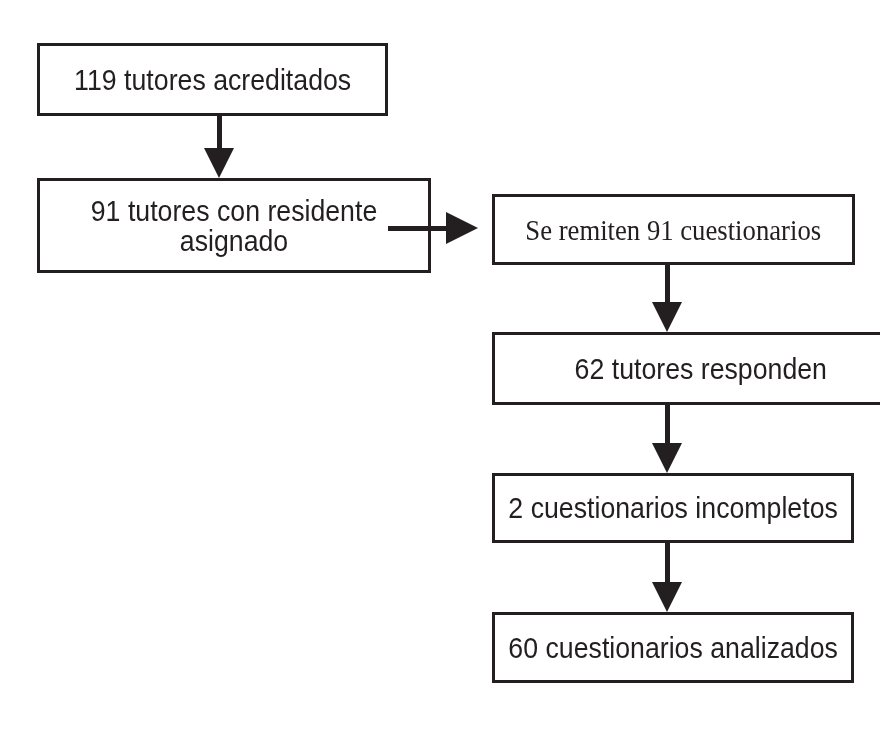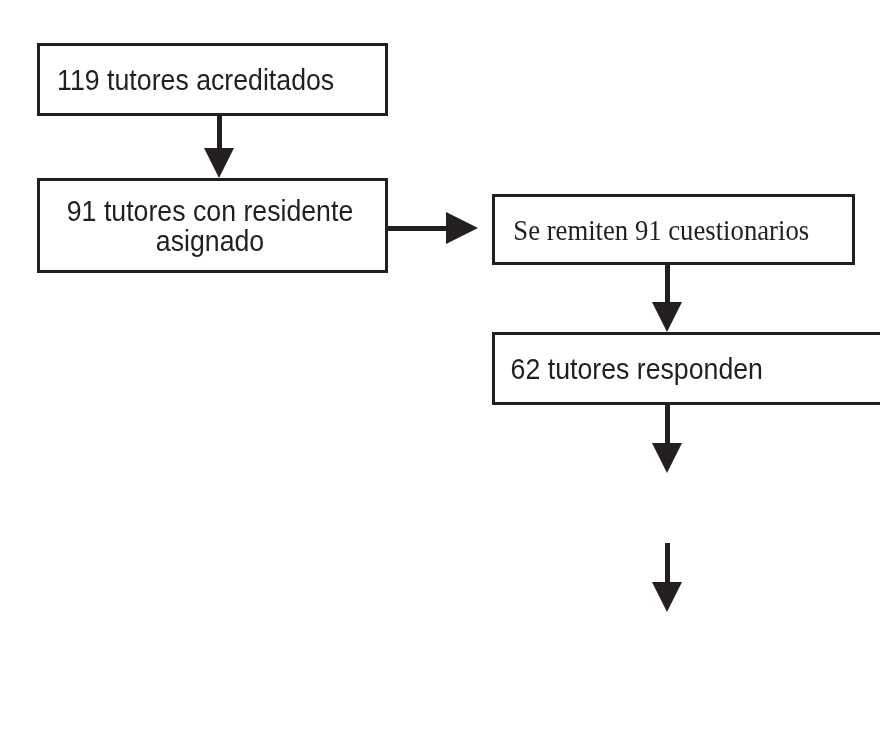--- a/index.html
+++ b/index.html
@@ -22,39 +22,39 @@
     overflow:hidden;
   }
   
   .flow-box{
     position:absolute;
     box-sizing:border-box;
     border:3px solid var(--ink);
     background:var(--bg);
     display:flex;
     align-items:center;
-    justify-content:flex-start;
+    justify-content:center;
     text-align:center;
   }
   .box-label{
     display:inline-block;
     font-size:30px;
     line-height:1.0;
     letter-spacing:0;
     transform:scaleX(0.89);
     transform-origin:50% 50%;
     white-space:nowrap;
   }
   .box-label.wrap{
     white-space:normal;
     width:340px;
   }
   
   .b0{left:37px;  top:43px;  width:351px; height:73px;}
-  .b1{left:37px;  top:178px; width:351px; height:95px;}
+  .b1{left:37px;  top:178px; width:394px; height:95px;}
   .b2{left:492px; top:194px; width:363px; height:71px;font-family:Liberation Serif, serif;}
   .b3{left:492px; top:332px; width:418px; height:73px;}
   .b4{left:492px; top:473px; width:362px; height:70px;}
   .b5{left:492px; top:612px; width:362px; height:71px;}
   
   .arrow-v{
     position:absolute;
     width:30px;
     display:flex;
     flex-direction:column;
@@ -110,21 +110,27 @@
   </div>
 
   <div class="flow-box b2">
     <span class="box-label">Se remiten 91 cuestionarios</span>
   </div>
 
   <div class="flow-box b3">
     <span class="box-label">62 tutores responden</span>
   </div>
 
+  <div class="flow-box b4">
+    <span class="box-label">2 cuestionarios incompletos</span>
+  </div>
 
+  <div class="flow-box b5">
+    <span class="box-label">60 cuestionarios analizados</span>
+  </div>
 
   <div class="arrow-v a0">
     <div class="stem"></div>
     <div class="head"></div>
   </div>
 
   <div class="arrow-h a1">
     <div class="stem"></div>
     <div class="head"></div>
   </div>

